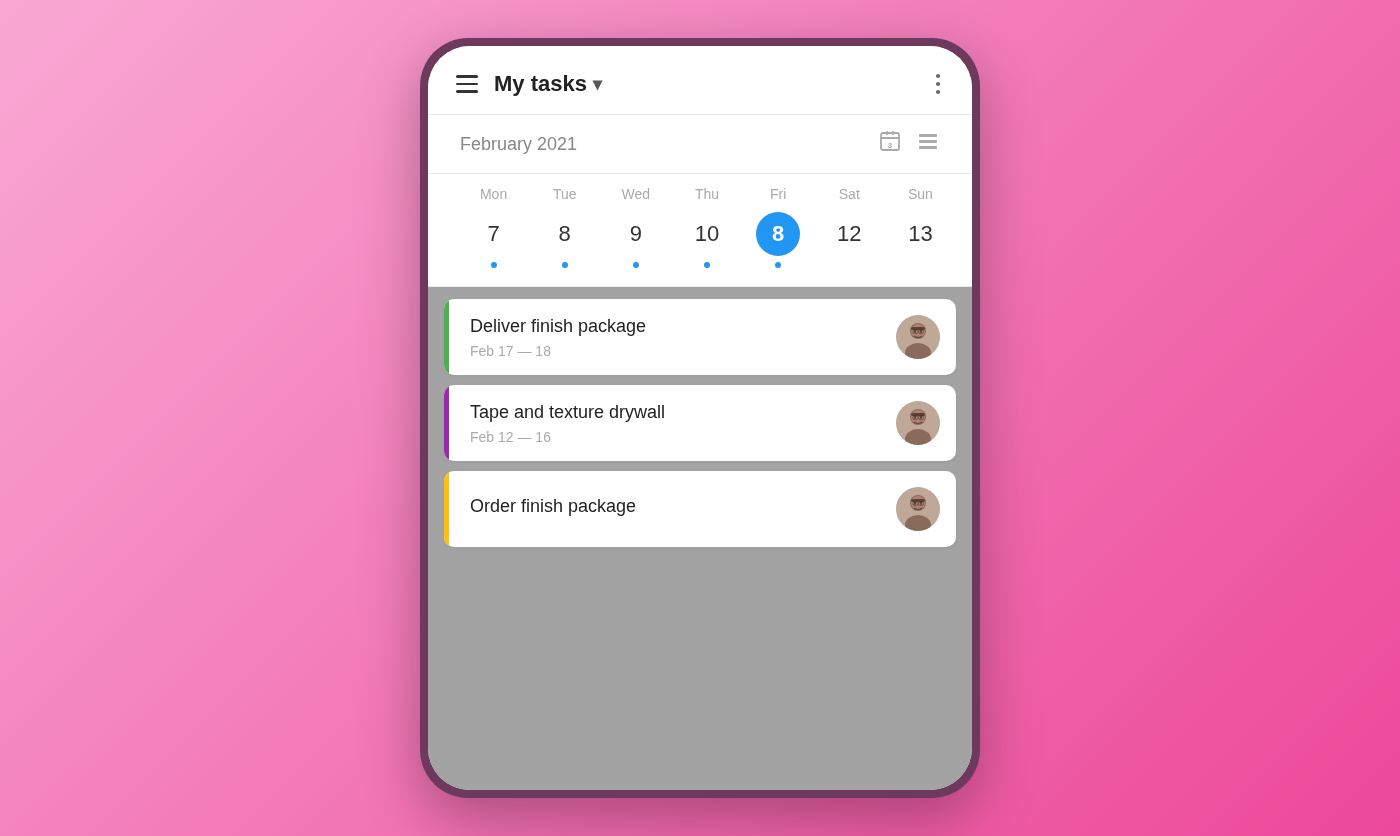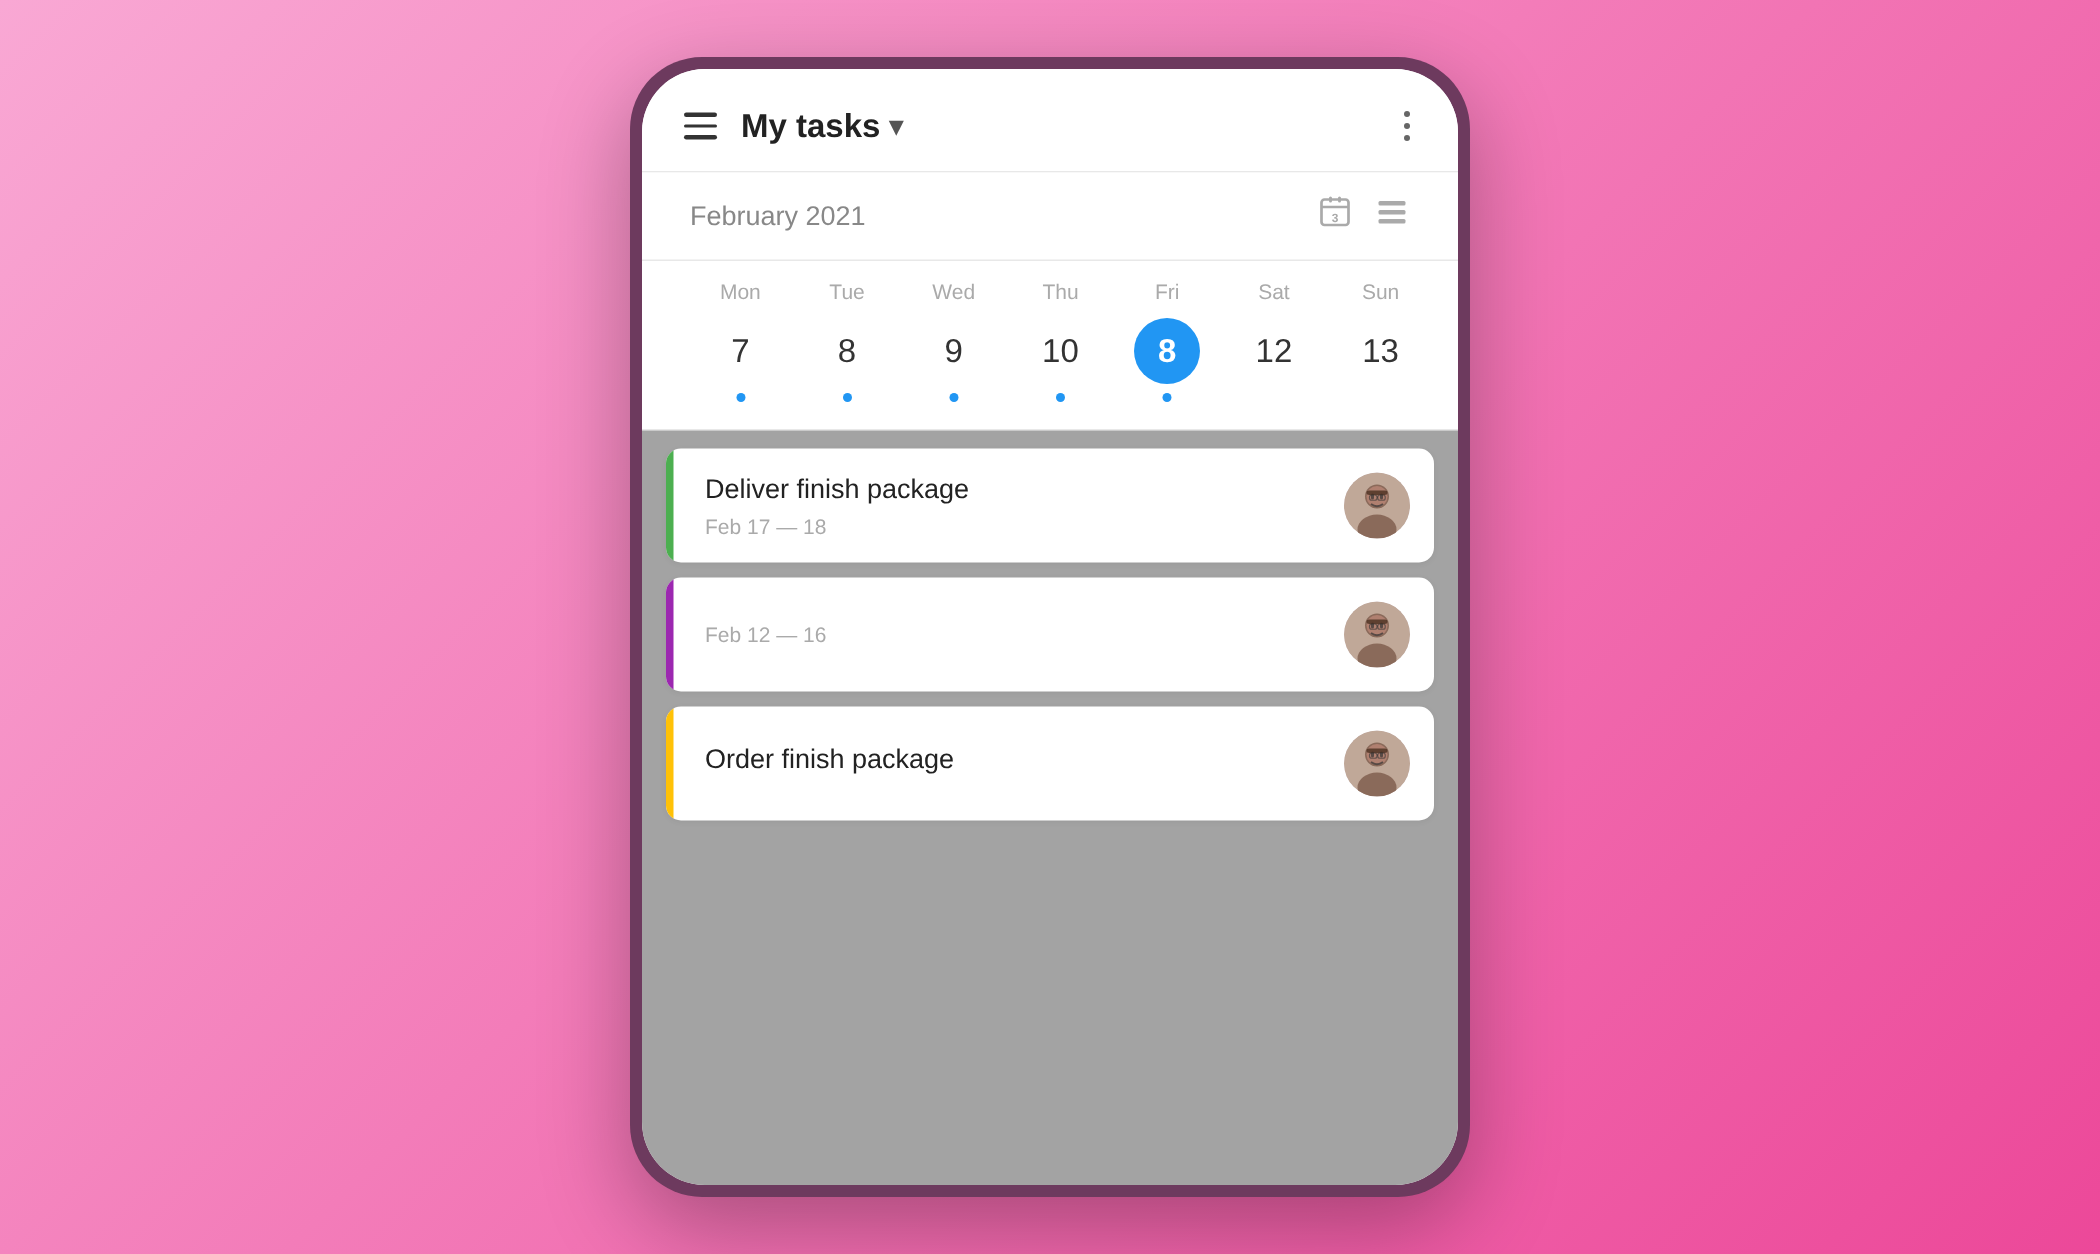--- a/index.html
+++ b/index.html
@@ -369,20 +369,21 @@
 
       <rect x="17" y="15" width="5" height="3.5" rx="1.5" fill="none" stroke="#333" stroke-width="0.8" opacity="0.6"></rect>
       <rect x="22.5" y="15" width="5" height="3.5" rx="1.5" fill="none" stroke="#333" stroke-width="0.8" opacity="0.6"></rect>
       <line x1="22" y1="16.5" x2="22.5" y2="16.5" stroke="#333" stroke-width="0.8" opacity="0.6"></line>
     </svg>
           </div>
         </div>
         <div class="task-card">
           <div class="task-accent purple"></div>
           <div class="task-content">
+            <div class="task-title">Tape and texture drywall</div>
             <div class="task-date">Feb 12 — 16</div>
           </div>
           <div class="task-avatar">
             <svg class="avatar-svg" viewBox="0 0 44 44" xmlns="http://www.w3.org/2000/svg">
       <circle cx="22" cy="22" r="22" fill="#c0a898"></circle>
       <circle cx="22" cy="16" r="8" fill="#8a6a5a"></circle>
       <ellipse cx="22" cy="38" rx="13" ry="10" fill="#8a6a5a"></ellipse>
       <circle cx="22" cy="16" r="7" fill="#b08070"></circle>
       <rect x="18" y="14" width="2" height="4" rx="1" fill="#333" opacity="0.7"></rect>
       <rect x="24" y="14" width="2" height="4" rx="1" fill="#333" opacity="0.7"></rect>

